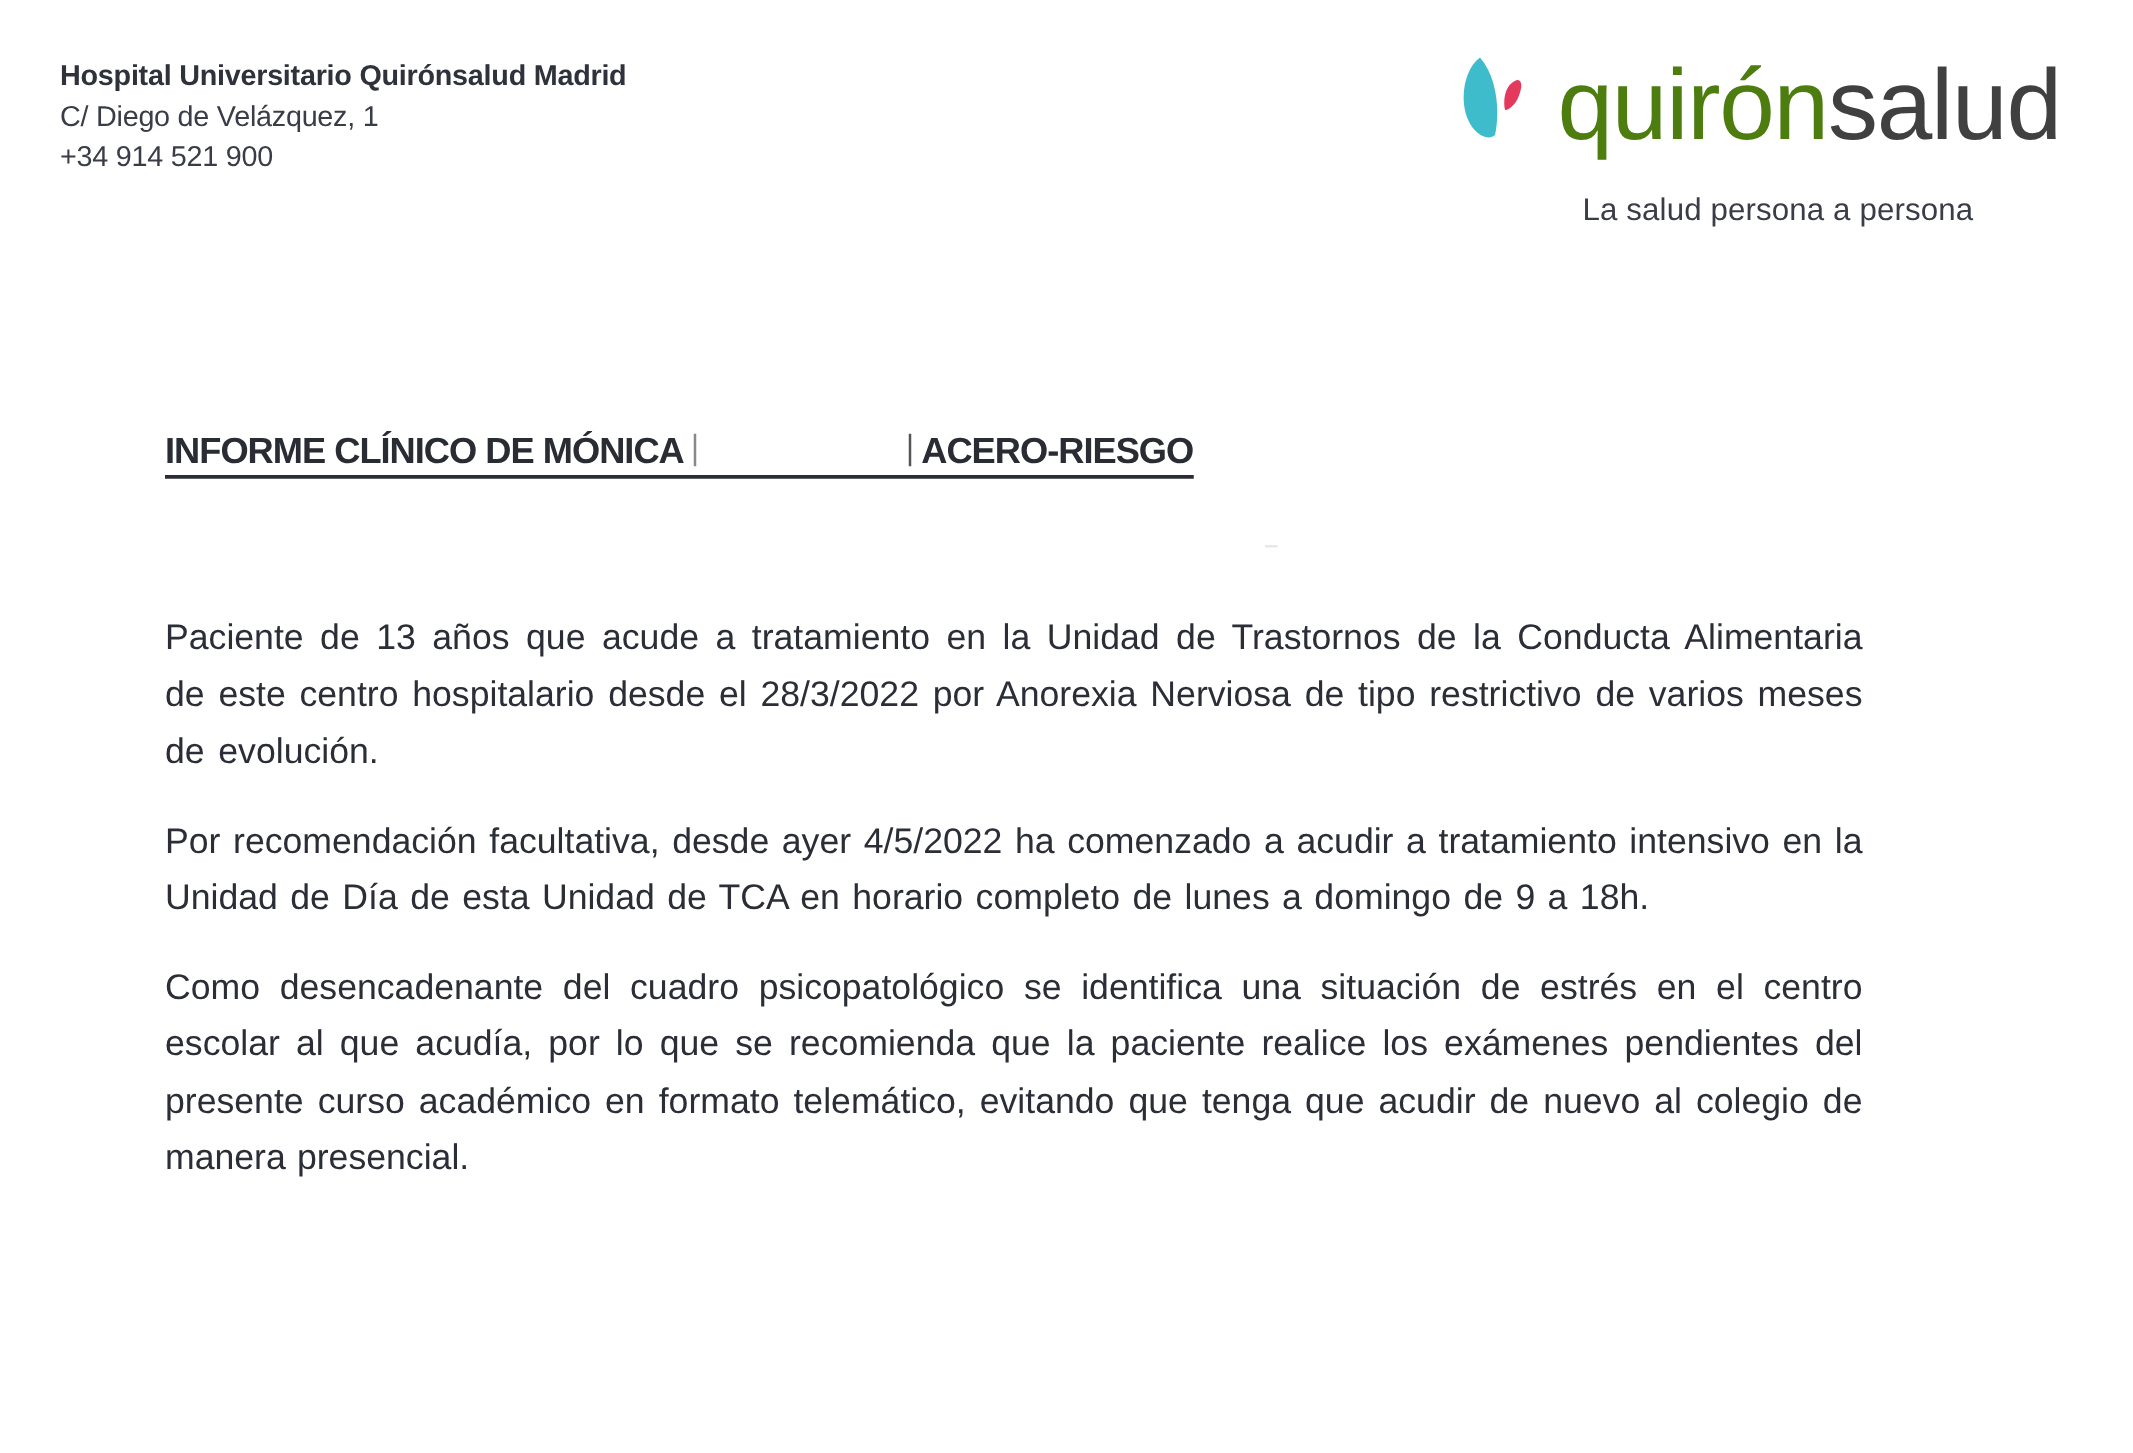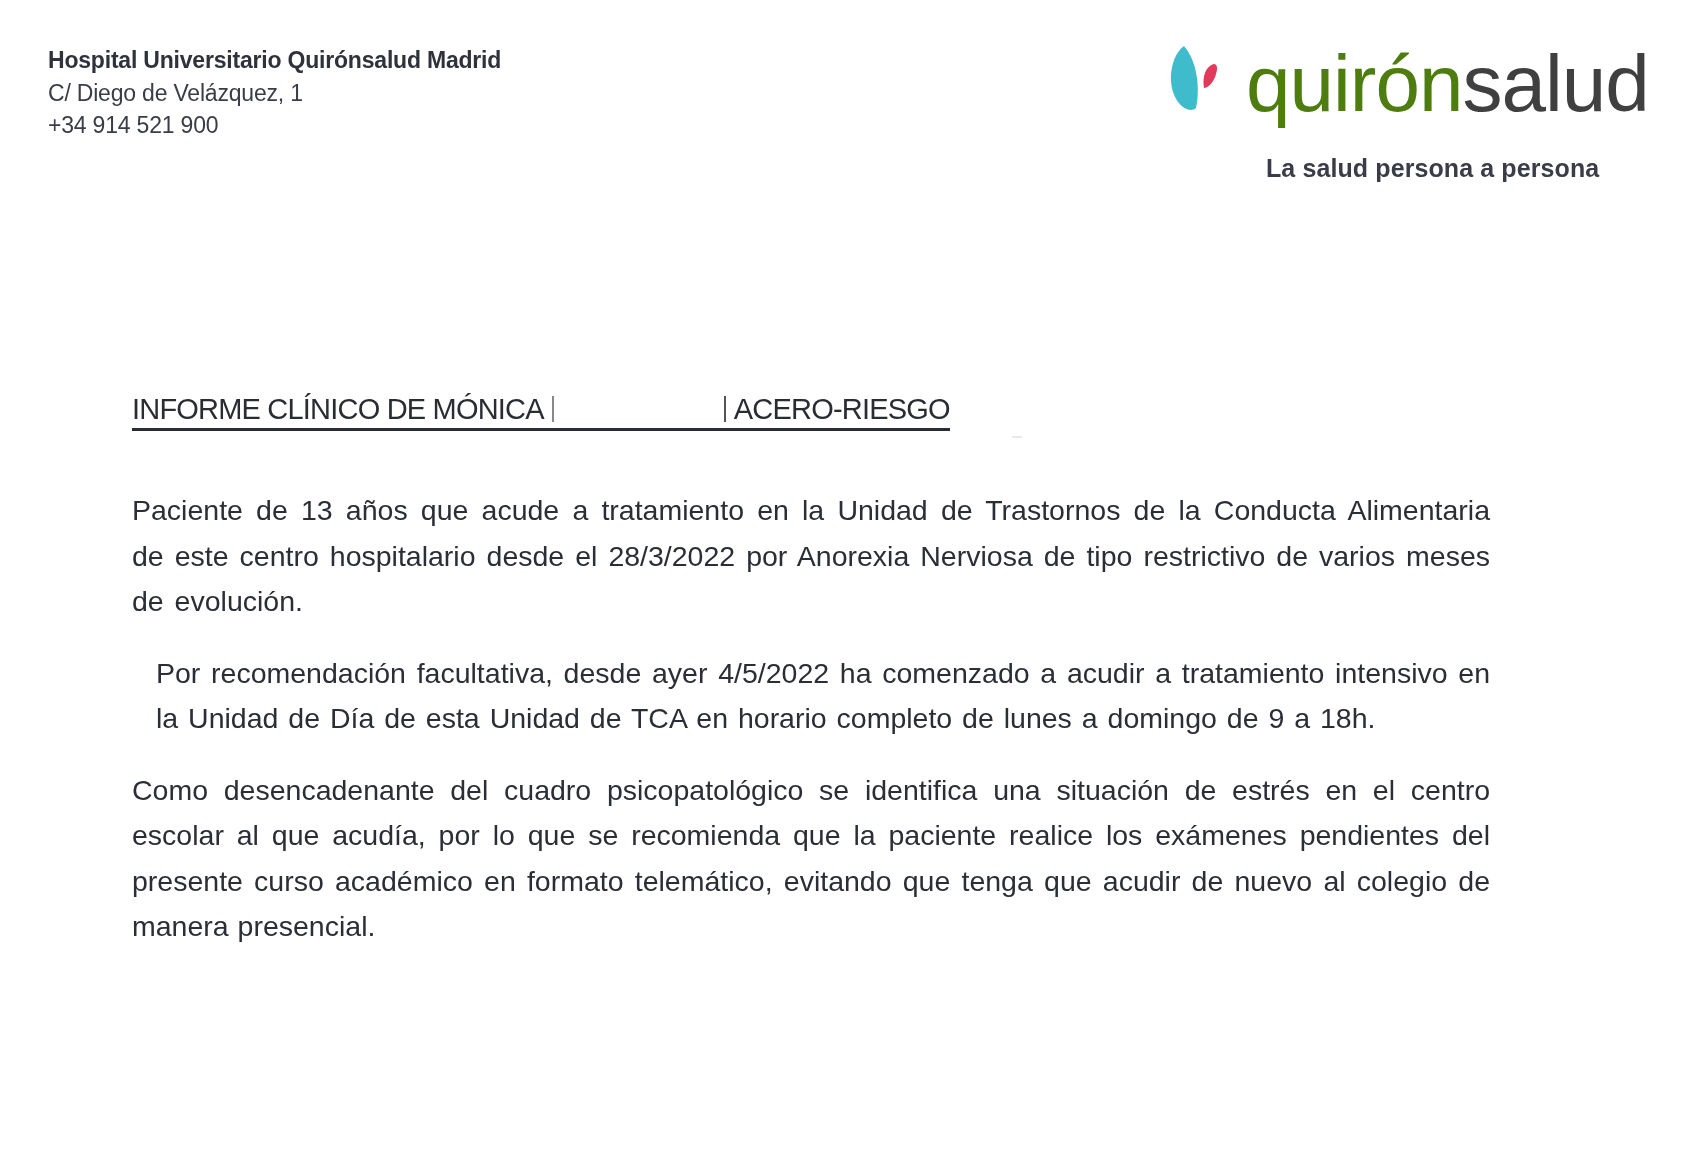--- a/index.html
+++ b/index.html
@@ -24,46 +24,46 @@
     .logo svg { position: absolute; left: 0; top: 0; }
     .wordmark {
       position: absolute; left: 78px; top: 0px;
       font-size: 80px; letter-spacing: -1px; white-space: nowrap;
       line-height: 1;
     }
     .wordmark .quiron { color: #4d7c0f; }
     .wordmark .salud { color: #404040; }
     .tagline {
       position: absolute; left: 98px; top: 110px;
-      font-size: 25px; color: #3a3d47; white-space: nowrap; letter-spacing: 0.1px; font-weight: bold;
+      font-size: 25px; color: #3a3d47; white-space: nowrap; letter-spacing: 0.1px;
     }
 
     
     .title {
       position: absolute; left: 132px; top: 345px;
-      font-size: 29px; font-weight: normal; color: #2a2c33;
+      font-size: 29px; font-weight: bold; color: #2a2c33;
       white-space: nowrap; letter-spacing: -0.8px;
-      border-bottom: 3px solid #2a2c33; padding-bottom: 2px; margin-top: 48px;
+      border-bottom: 3px solid #2a2c33; padding-bottom: 2px;
     }
     .title .redacted {
       display: inline-block; width: 170px; height: 26px;
       border-left: 2px solid #888; border-right: 2px solid #555;
       vertical-align: -3px; margin: 0 8px;
     }
     .title .t2 { margin-left: 0; }
     .speck { position: absolute; left: 1012px; top: 436px; width: 10px; height: 2px; background: #e8e8e8; }
 
     
     .body {
       position: absolute; left: 132px; top: 488px; width: 1358px;
       font-size: 28.5px; line-height: 45.5px; color: #2b2e36;
     }
     .body p { margin: 0 0 26px 0; text-align: justify; text-align-last: left; }
     .body p.p1 { word-spacing: 3px; }
-    .body p.p3 { word-spacing: 2px; margin-left: 24px; }
+    .body p.p3 { word-spacing: 2px; }
     .body p.p4 { word-spacing: 1px; }
   </style>
 </head>
 <body>
 
 <div class="page">
 
   <div class="address">
     <div class="hospital">Hospital Universitario Quirónsalud Madrid</div>
     <div>C/ Diego de Velázquez, 1</div>

